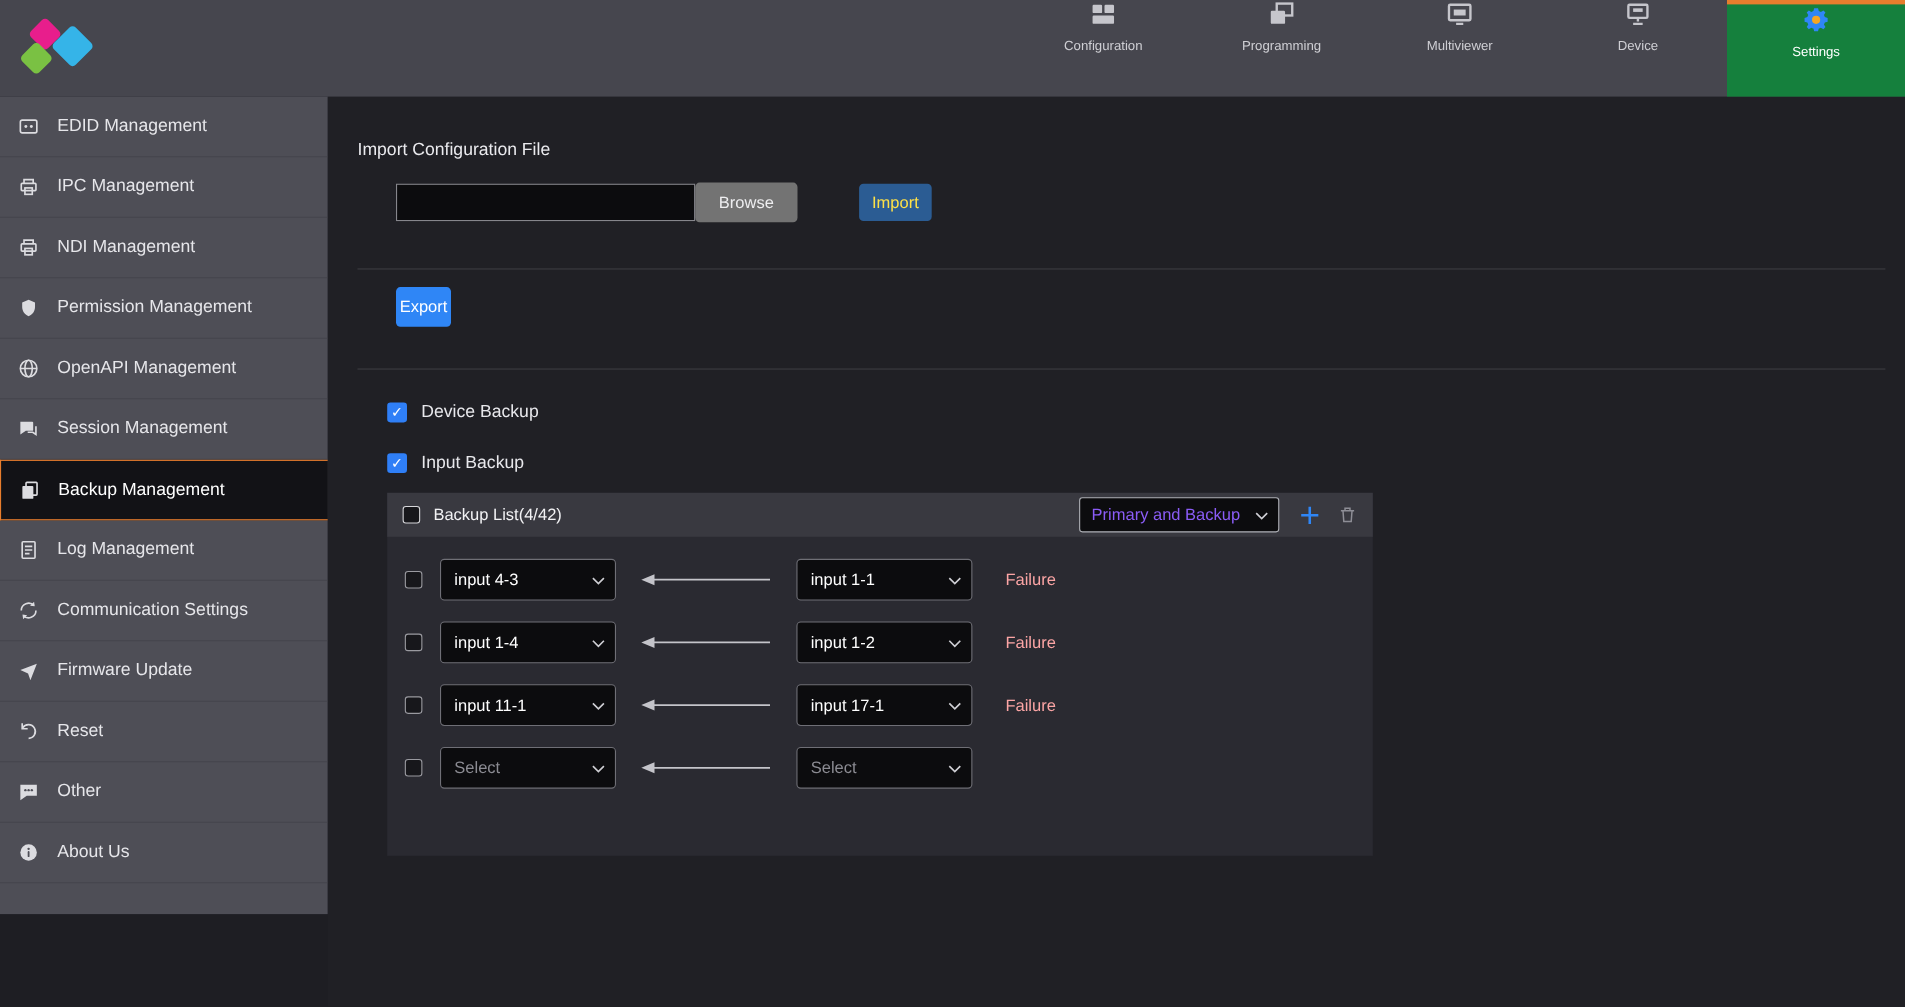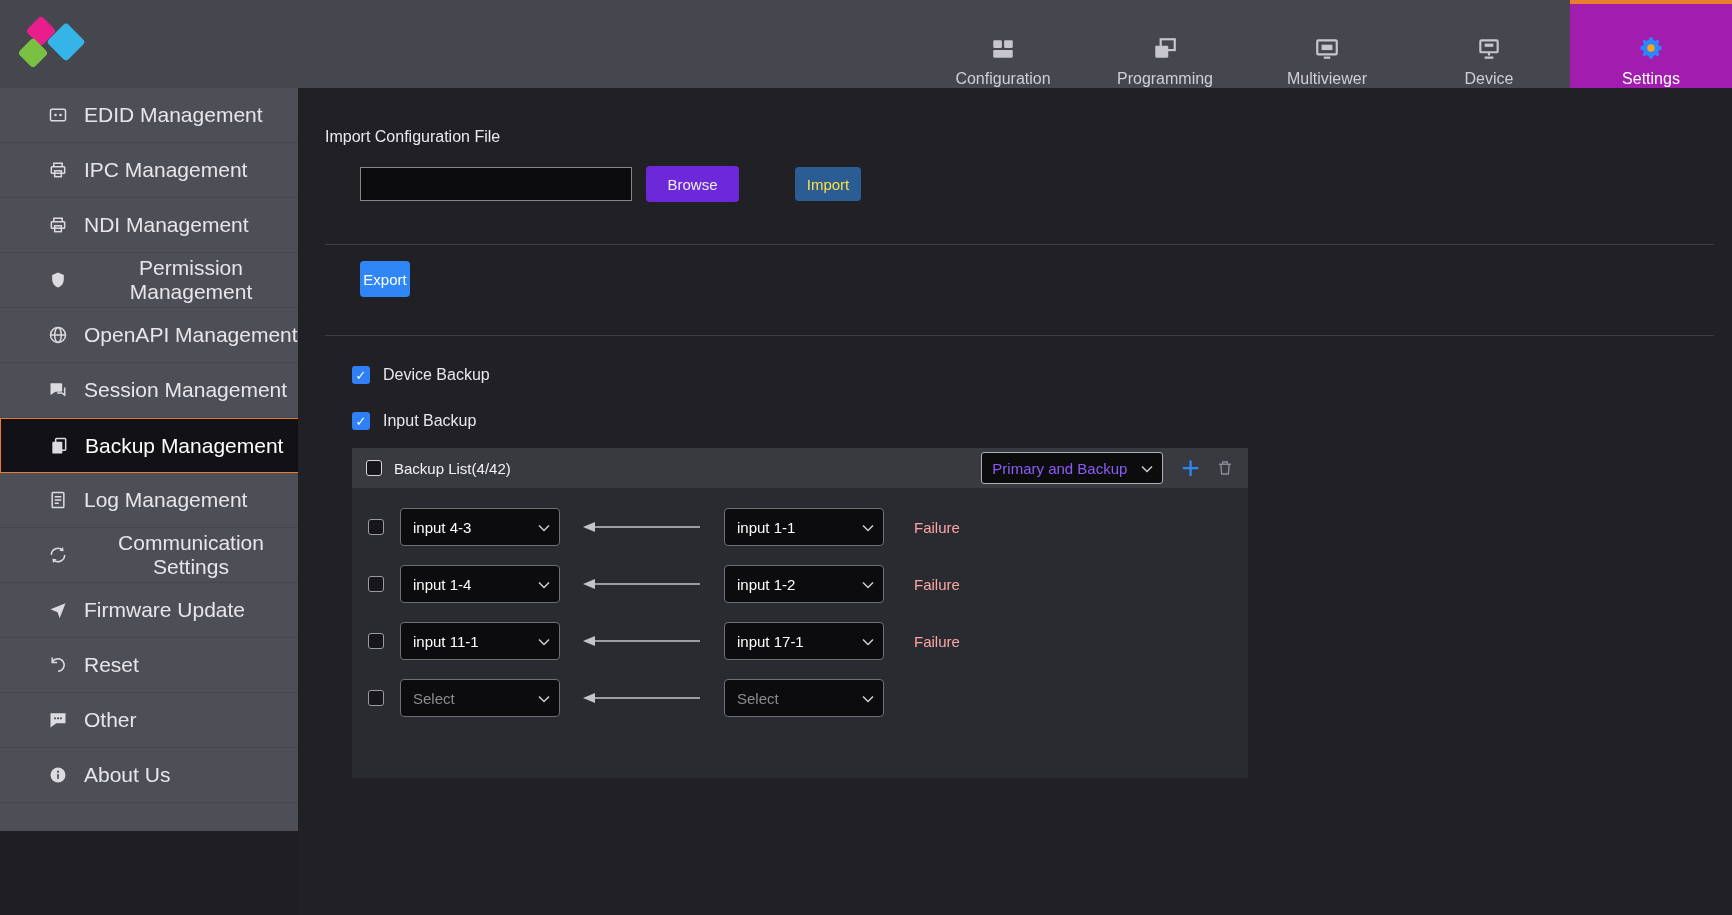--- a/index.html
+++ b/index.html
@@ -13,51 +13,51 @@
   .topbar { height:88px; background:#46464e; display:flex; align-items:stretch; justify-content:space-between; }
   .logo-wrap { width:140px; position:relative; }
   .diamond { position:absolute; transform:rotate(45deg); border-radius:4px; }
   .d-pink  { background:#e81e8c; width:22px; height:22px; left:30px; top:20px; }
   .d-green { background:#7ac143; width:22px; height:22px; left:22px; top:42px; }
   .d-cyan  { background:#35b4e8; width:28px; height:28px; left:52px; top:28px; }
 
   .nav-tabs { display:flex; height:100%; }
   .nav-tab {
     width:162px; display:flex; flex-direction:column; align-items:center;
-    justify-content:flex-end; gap:8px; color:#cfcfd4; font-size:16px; cursor:pointer;
+    justify-content:flex-start; gap:8px; color:#cfcfd4; font-size:12px; cursor:pointer;
   }
   .nav-tab svg { width:26px; height:26px; }
   .nav-tab .ic-fill { fill:#c6c6cc; }
   .nav-tab .ic-stroke { stroke:#c6c6cc; fill:none; stroke-width:2; }
-  .nav-tab.active { background:#a21caf; border-top:4px solid #e87d2d; color:#ffffff; }
+  .nav-tab.active { background:#15803d; border-top:4px solid #e87d2d; color:#ffffff; }
 
   
   .layout { display:flex; height:827px; }
   .sidebar-col { width:298px; flex:none; }
   .sidebar { background:#4e4e56; padding-bottom:28px; }
   .side-item {
-    height:55px; display:flex; align-items:center; gap:16px; padding-left:48px;
-    font-size:21px; color:#e6e6ea; border-bottom:1px solid #45454c; cursor:pointer;text-align:center;
+    height:55px; display:flex; align-items:center; gap:16px; padding-left:16px;
+    font-size:16px; color:#e6e6ea; border-bottom:1px solid #45454c; cursor:pointer;
   }
   .side-item svg { width:20px; height:20px; flex:none; color:#dcdce0; }
   .side-item .s-stroke { stroke:currentColor; fill:none; stroke-width:1.8; }
   .side-item .s-fill { fill:currentColor; }
   .side-item .s-bg { fill:#4e4e56; }
   .side-item.active { background:#121216; border:1px solid #e87d2d; border-right:none; color:#ffffff; }
 
   
   .content { flex:1; background:#202025; padding:40px 0 0 27px; overflow:hidden; }
   .section-title { font-size:16px; color:#eaeaee; }
   .import-row { margin:20px 0 0 35px; display:flex; align-items:center; }
   .file-input {
     width:272px; height:34px; background:#0c0c0e; border:1px solid #86868c;
     color:#ffffff; padding:0 8px; font-size:14px; font-family:inherit;
   }
   .btn { border:none; border-radius:4px; font-size:15px; cursor:pointer; font-family:inherit; }
-  .btn-browse { margin-left:14px; width:93px; height:36px; background:#6d28d9; color:#eeeef0; }
+  .btn-browse { margin-left:0; width:93px; height:36px; background:#737373; color:#eeeef0; }
   .btn-import { margin-left:56px; width:66px; height:34px; background:#2b5c93; color:#fde047; }
   .btn-export { margin-left:35px; margin-top:16px; width:50px; height:36px; background:#2f86f6; color:#ffffff; display:block; }
   .divider { height:1px; background:#3c3c42; margin-right:18px; }
   .divider.d1 { margin-top:42px; }
   .divider.d2 { margin-top:38px; }
   .title-2 { margin-top:27px; }
 
   .check-row { display:flex; align-items:center; gap:13px; margin-left:27px; font-size:16px; color:#e8e8ec; }
   .check-row.first { margin-top:30px;align-items:center; }
   .check-row + .check-row { margin-top:28px; }

